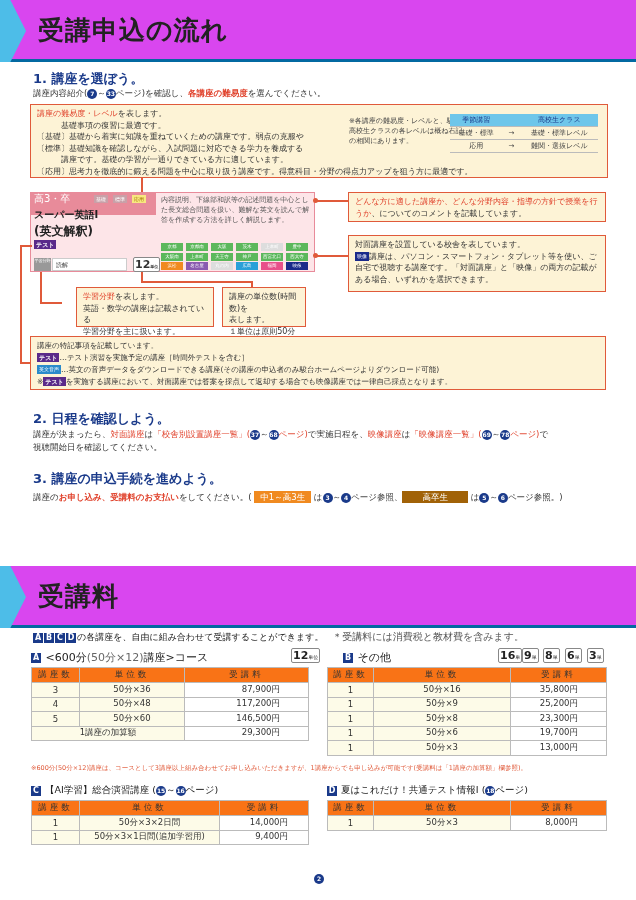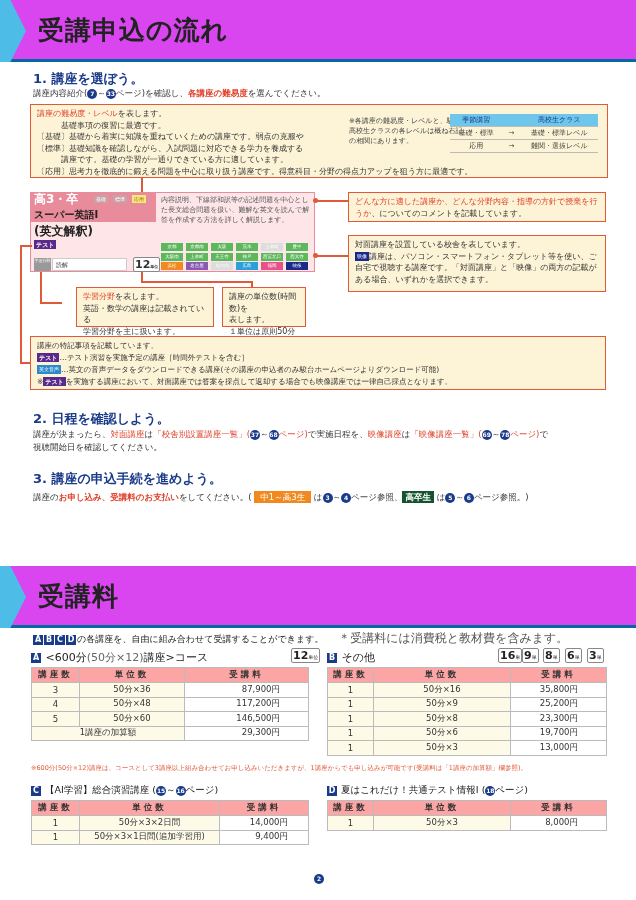--- a/index.html
+++ b/index.html
@@ -11,36 +11,36 @@
 .p{position:absolute;left:33px;font-size:8.5px;color:#333;line-height:13px}
 .red{color:#e0402a}
 .circ{display:inline-block;width:10px;height:10px;border-radius:50%;background:#1a3a8a;color:#fff;font-size:6px;text-align:center;line-height:10px;font-weight:bold;vertical-align:middle}
 .box{position:absolute;background:#fdf3d6;border:1.5px solid #e05a3a;font-size:8px;line-height:11.5px;padding:3px 6px;color:#333}
 .line{position:absolute;background:#e05a3a}
 .dot{position:absolute;width:5px;height:5px;border-radius:50%;background:#e05a3a}
 .lvtbl{position:absolute;border-collapse:collapse;font-size:7px}
 .lvtbl td{border-bottom:1px solid #bbb;padding:1px 5px;text-align:center;color:#444}
 .lvtbl .hd td{background:#6ec6ea;color:#1a3a8a}
 .card{position:absolute;left:30px;top:192px;width:285px;height:80px;background:#fde5e8;border:1.5px solid #e88b9a}
-.card .top{position:absolute;left:0;top:0;width:125px;height:29px;background:#e88b9a;color:#fff;font-size:12px;font-weight:bold;padding-left:3px;line-height:12px}
+.card .top{position:absolute;left:0;top:0;width:125px;height:22px;background:#e88b9a;color:#fff;font-size:10px;font-weight:normal;padding-left:3px;line-height:12px}
 .lvbadge{position:absolute;top:2px;height:8px;font-size:5px;line-height:8px;padding:0 2px;color:#fff;background:#c9a0a8}
 .camp{position:absolute;width:22px;height:8px;font-size:4.5px;color:#fff;text-align:center;line-height:8px}
 .tag{display:inline-block;background:#5a2a8a;color:#fff;font-size:6px;font-weight:bold;padding:0 2px;line-height:9px;vertical-align:middle}
 .tag2{display:inline-block;background:#2a8acb;color:#fff;font-size:5px;padding:0 2px;line-height:9px;vertical-align:middle}
 .tag3{display:inline-block;background:#1a2a8a;color:#fff;font-size:5px;padding:0 2px;line-height:9px;vertical-align:middle}
 .sec-title{position:absolute;font-size:11px;color:#222}
 .letter{display:inline-block;width:10px;height:10px;background:#1a3a8a;color:#fff;font-size:8px;font-weight:bold;text-align:center;line-height:10px;margin-right:1px;vertical-align:middle}
 .ftbl{position:absolute;border-collapse:collapse;font-size:8.5px;color:#333}
-.ftbl th{background:#fca5a5;font-weight:bold;border:1px solid #bbb;height:15px;letter-spacing:3px}
+.ftbl th{background:#f97316;font-weight:normal;border:1px solid #bbb;height:15px;letter-spacing:3px}
 .ftbl td{border:1px solid #bbb;height:14.5px;text-align:center;background:#fdfbe8}
 .ftbl td.fee{background:#fff;text-align:right;padding-right:28px}
 .unitbox{position:absolute;height:15px;border:1px solid #888;border-radius:2px;font-size:11px;font-weight:bold;line-height:13px;padding:0 1px;color:#222;background:#fff}
 .unitbox small{font-size:5px;font-weight:normal}
 .orange-tag{background:#f08a20;color:#fff;font-weight:normal;padding:1px 6px}
-.purple-tag{background:#14532d;color:#fff;font-weight:bold;padding:1px 3px}
+.purple-tag{background:#a16207;color:#fff;font-weight:normal;padding:1px 20px}
 </style>
 </head>
 <body>
 
 <div class="banner" style="top:0">
   <div class="arrow"></div>
   <div class="title">受講申込の流れ</div>
 </div>
 
 <div class="h2" style="top:70px">1. 講座を選ぼう。</div>
@@ -164,21 +164,21 @@
   <span>は</span><span class="circ">5</span>～<span class="circ">6</span><span>ページ参照。)</span>
 </div>
 
 <div class="banner" style="top:566px">
   <div class="arrow"></div>
   <div class="title">受講料</div>
 </div>
 
 <div style="position:absolute;left:33px;top:630px;font-size:9px;color:#222">
   <span class="letter">A</span><span class="letter">B</span><span class="letter">C</span><span class="letter">D</span><span>の各講座を、自由に組み合わせて受講することができます。</span>
-  <span style="font-size:12px;color:#555;margin-left:12px">＊受講料には消費税と教材費を含みます。</span>
+  <span style="font-size:10px;color:#555;margin-left:6px">＊受講料には消費税と教材費を含みます。</span>
 </div>
 
 <div class="sec-title" style="left:31px;top:650px">
   <span class="letter">A</span> <span>&lt;600分</span><span style="color:#666">(50分×12)</span><span>講座&gt;コース</span>
 </div>
 <div class="unitbox" style="left:291px;top:648px"><span>12</span><small>単位</small></div>
 <table class="ftbl" style="left:31px;top:667px;width:278px">
   <tbody>
       <tr>
         <th style="width:48px">講座数</th>
@@ -200,21 +200,21 @@
         <td>50分×60</td>
         <td class="fee">146,500円</td>
       </tr>
   <tr>
         <td colspan="2">1講座の加算額</td>
         <td class="fee">29,300円</td>
       </tr>
 </tbody>
   </table>
 
-<div class="sec-title" style="left:327px;top:650px">
+<div class="sec-title" style="left:343px;top:650px">
   <span class="letter">B</span> <span>その他</span>
 </div>
 <div class="unitbox" style="left:498px;top:648px"><span>16</span><small>単</small></div>
 <div class="unitbox" style="left:522px;top:648px"><span>9</span><small>単</small></div>
 <div class="unitbox" style="left:543px;top:648px"><span>8</span><small>単</small></div>
 <div class="unitbox" style="left:565px;top:648px"><span>6</span><small>単</small></div>
 <div class="unitbox" style="left:587px;top:648px"><span>3</span><small>単</small></div>
 <table class="ftbl" style="left:327px;top:667px;width:280px">
   <tbody>
       <tr>

